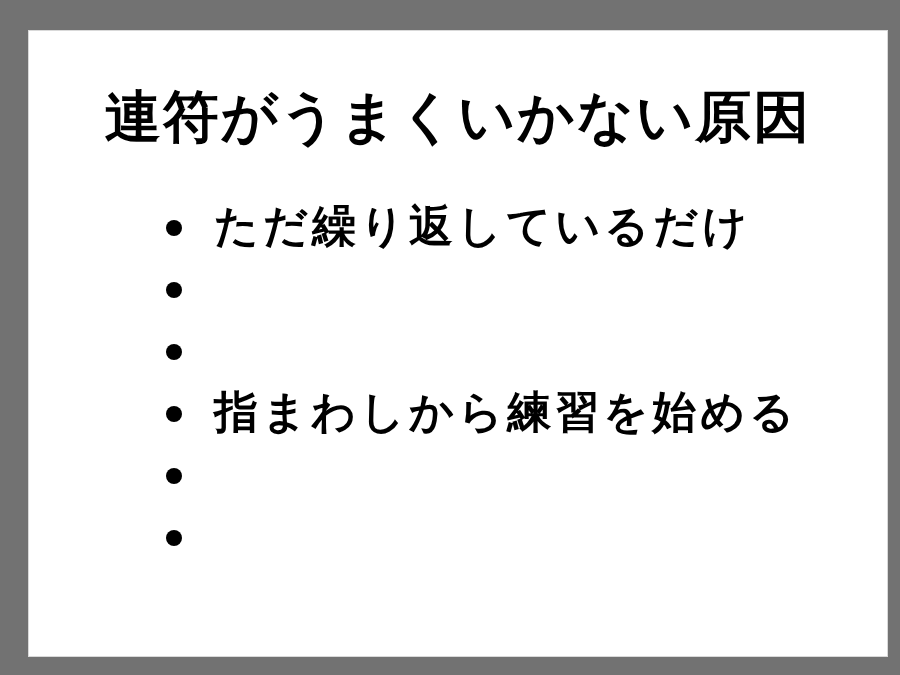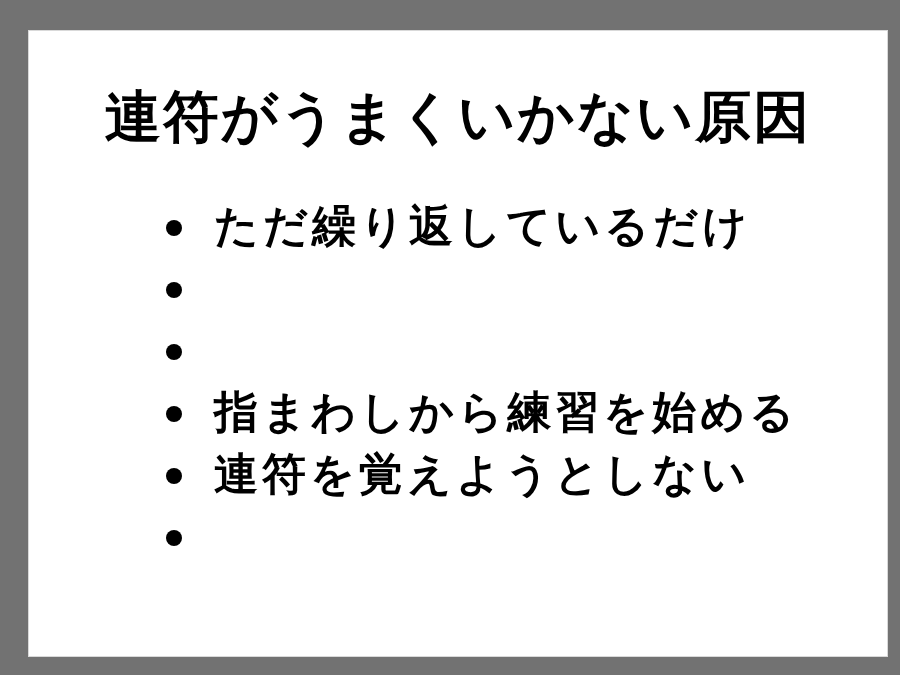--- a/index.html
+++ b/index.html
@@ -77,19 +77,18 @@
     </li>
     <li>
       <span class="bullet-dot"></span>
     </li>
     <li>
       <span class="bullet-dot"></span>
       <span class="bullet-text">指まわしから練習を始める</span>
     </li>
     <li>
       <span class="bullet-dot"></span>
-      <span class="bullet-text">連符を覚えようとしない</span>
     </li>
     <li>
       <span class="bullet-dot"></span>
     </li>
   </ul>
 </div>
 
 </body></html>

